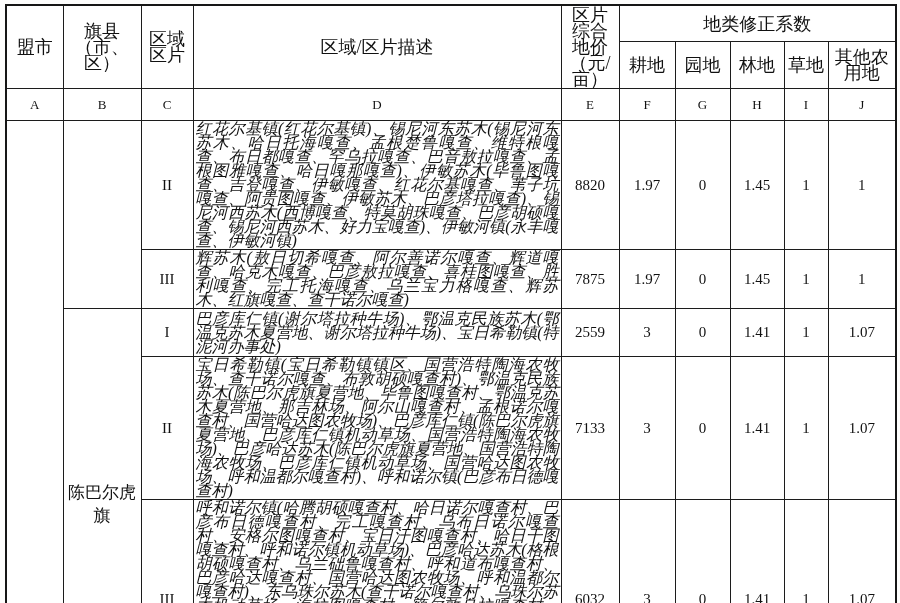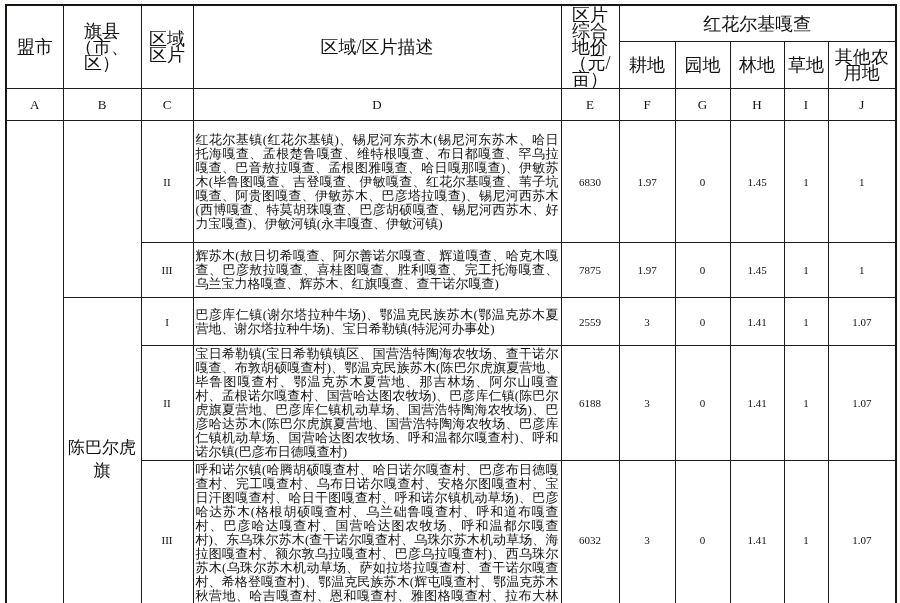--- a/index.html
+++ b/index.html
@@ -59,28 +59,29 @@
     font-size: 18px;
     line-height: 16px;
     white-space: pre-line;
   }
   .letter {
     text-align: center;
     font-size: 13px;
   }
   .cell-center {
     text-align: center;
-    font-size: 11px;
+    font-size: 15px;
   }
   .cell-desc {
     text-align: justify;
-    font-size: 13px;
+    font-size: 16px;
     line-height: 14px;
     padding: 2px 3px;
     vertical-align: middle;
+    font-style: italic;
   }
   .banner-name {
     text-align: center;
     font-size: 17px;
     letter-spacing: 0px;
   }
 </style>
 </head>
 <body>
 
@@ -102,21 +103,21 @@
       <tr class="hrow-top">
         <th class="hdr" rowspan="2">盟市</th>
         <th class="hdr" rowspan="2">旗县
 （市、区）</th>
         <th class="hdr" rowspan="2">区域
 区片</th>
         <th class="hdr" rowspan="2">区域/区片描述</th>
         <th class="hdr" rowspan="2">区片综合
 地价
 （元/亩）</th>
-        <th class="hdr" colspan="5">红花尔基嘎查</th>
+        <th class="hdr" colspan="5">地类修正系数</th>
       </tr>
       <tr class="hrow-sub">
         <th class="hdr">耕地</th>
         <th class="hdr">园地</th>
         <th class="hdr">林地</th>
         <th class="hdr">草地</th>
         <th class="hdr">其他农用地</th>
       </tr>
       <tr class="hrow-letter">
         <th class="letter">A</th>
@@ -130,21 +131,21 @@
         <th class="letter">I</th>
         <th class="letter">J</th>
       </tr>
     </thead>
     <tbody>
       <tr class="drow-1">
         <td class="cell-center" rowspan="5"></td>
         <td class="cell-center" rowspan="2"></td>
         <td class="cell-center">II</td>
         <td class="cell-desc">红花尔基镇(红花尔基镇)、锡尼河东苏木(锡尼河东苏木、哈日托海嘎查、孟根楚鲁嘎查、维特根嘎查、布日都嘎查、罕乌拉嘎查、巴音敖拉嘎查、孟根图雅嘎查、哈日嘎那嘎查)、伊敏苏木(毕鲁图嘎查、吉登嘎查、伊敏嘎查、红花尔基嘎查、苇子坑嘎查、阿贵图嘎查、伊敏苏木、巴彦塔拉嘎查)、锡尼河西苏木(西博嘎查、特莫胡珠嘎查、巴彦胡硕嘎查、锡尼河西苏木、好力宝嘎查)、伊敏河镇(永丰嘎查、伊敏河镇)</td>
-        <td class="cell-center">6830</td>
+        <td class="cell-center">8820</td>
         <td class="cell-center">1.97</td>
         <td class="cell-center">0</td>
         <td class="cell-center">1.45</td>
         <td class="cell-center">1</td>
         <td class="cell-center">1</td>
       </tr>
       <tr class="drow-2">
         <td class="cell-center">III</td>
         <td class="cell-desc">辉苏木(敖日切希嘎查、阿尔善诺尔嘎查、辉道嘎查、哈克木嘎查、巴彦敖拉嘎查、喜桂图嘎查、胜利嘎查、完工托海嘎查、乌兰宝力格嘎查、辉苏木、红旗嘎查、查干诺尔嘎查)</td>
         <td class="cell-center">7875</td>
@@ -161,21 +162,21 @@
         <td class="cell-center">2559</td>
         <td class="cell-center">3</td>
         <td class="cell-center">0</td>
         <td class="cell-center">1.41</td>
         <td class="cell-center">1</td>
         <td class="cell-center">1.07</td>
       </tr>
       <tr class="drow-4">
         <td class="cell-center">II</td>
         <td class="cell-desc">宝日希勒镇(宝日希勒镇镇区、国营浩特陶海农牧场、查干诺尔嘎查、布敦胡硕嘎查村)、鄂温克民族苏木(陈巴尔虎旗夏营地、毕鲁图嘎查村、鄂温克苏木夏营地、那吉林场、阿尔山嘎查村、孟根诺尔嘎查村、国营哈达图农牧场)、巴彦库仁镇(陈巴尔虎旗夏营地、巴彦库仁镇机动草场、国营浩特陶海农牧场)、巴彦哈达苏木(陈巴尔虎旗夏营地、国营浩特陶海农牧场、巴彦库仁镇机动草场、国营哈达图农牧场、呼和温都尔嘎查村)、呼和诺尔镇(巴彦布日德嘎查村)</td>
-        <td class="cell-center">6188</td>
+        <td class="cell-center">7133</td>
         <td class="cell-center">3</td>
         <td class="cell-center">0</td>
         <td class="cell-center">1.41</td>
         <td class="cell-center">1</td>
         <td class="cell-center">1.07</td>
       </tr>
       <tr class="drow-5">
         <td class="cell-center">III</td>
         <td class="cell-desc">呼和诺尔镇(哈腾胡硕嘎查村、哈日诺尔嘎查村、巴彦布日德嘎查村、完工嘎查村、乌布日诺尔嘎查村、安格尔图嘎查村、宝日汗图嘎查村、哈日干图嘎查村、呼和诺尔镇机动草场)、巴彦哈达苏木(格根胡硕嘎查村、乌兰础鲁嘎查村、呼和道布嘎查村、巴彦哈达嘎查村、国营哈达图农牧场、呼和温都尔嘎查村)、东乌珠尔苏木(查干诺尔嘎查村、乌珠尔苏木机动草场、海拉图嘎查村、额尔敦乌拉嘎查村、巴彦乌拉嘎查村)、西乌珠尔苏木(乌珠尔苏木机动草场、萨如拉塔拉嘎查村、查干诺尔嘎查村、希格登嘎查村)、鄂温克民族苏木(辉屯嘎查村、鄂温克苏木秋营地、哈吉嘎查村、恩和嘎查村、雅图格嘎查村、拉布大林六队、孟根诺尔嘎查村、国营哈达图农牧场)</td>
         <td class="cell-center">6032</td>

